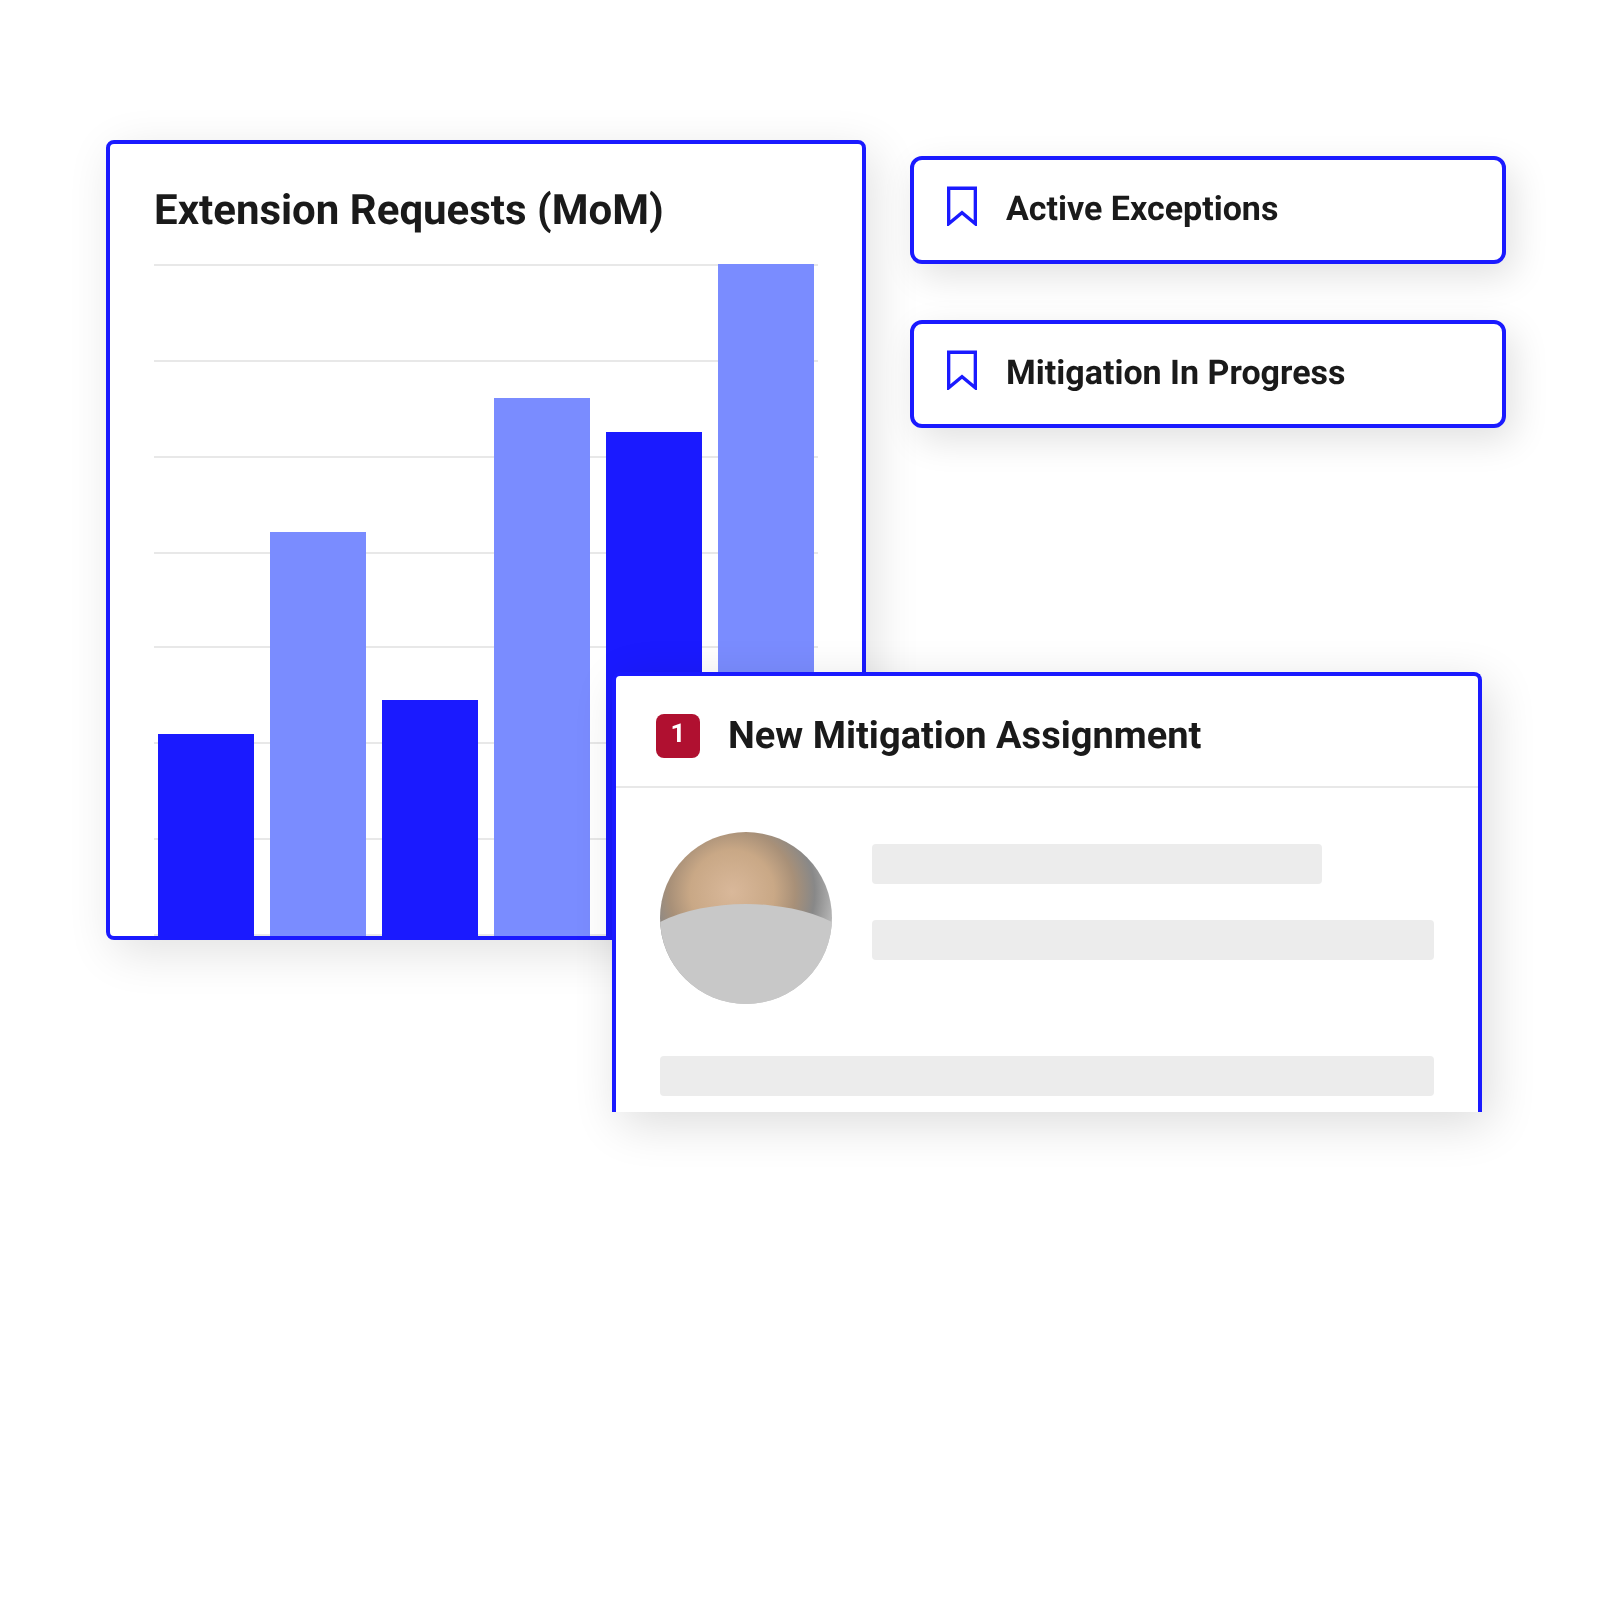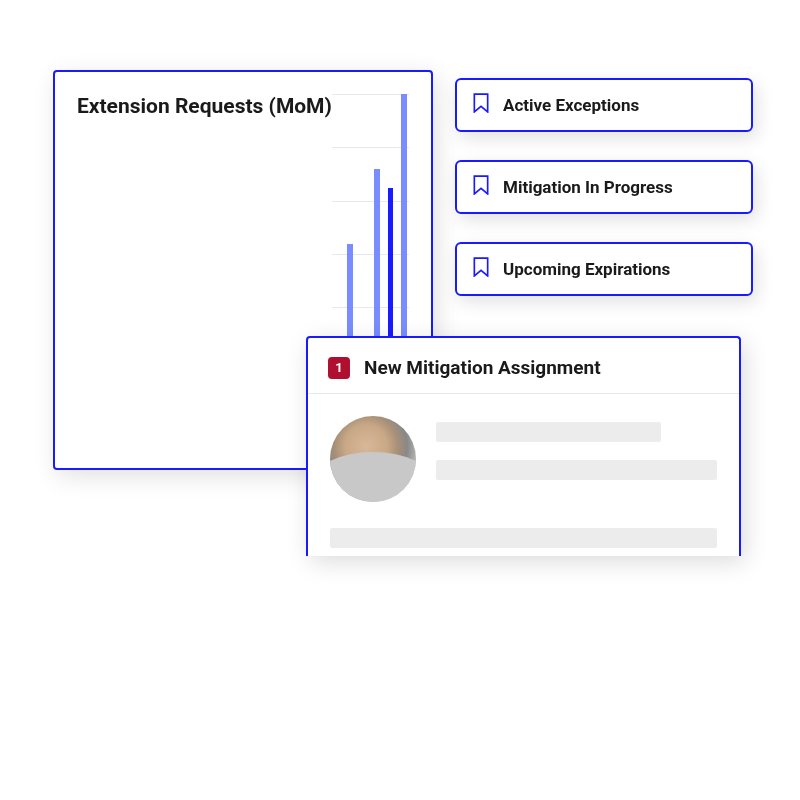--- a/index.html
+++ b/index.html
@@ -25,21 +25,21 @@
       top: 70px;
       left: 53px;
       width: 380px;
       height: 400px;
       background: #fff;
       border: 2px solid #1a1aff;
       border-radius: 4px;
       box-shadow: 4px 6px 24px rgba(0,0,0,0.12);
       padding: 22px 22px 0 22px;
       display: flex;
-      flex-direction: row;
+      flex-direction: column;
     }
     .chart-title {
       font-size: 21px;
       font-weight: 700;
       color: #1a1a1a;
       margin-bottom: 14px;
     }
     .chart-area {
       position: relative;
       flex: 1;
@@ -216,26 +216,20 @@
             <path d="M1 1 H13 V17 L7 12 L1 17 Z"></path>
           </svg></span>
         <span class="pill-label">Active Exceptions</span>
       </div>
       <div class="pill">
         <span><svg class="pill-icon" viewBox="0 0 14 18" fill="none" stroke="#1a1aff" stroke-width="1.5">
             <path d="M1 1 H13 V17 L7 12 L1 17 Z"></path>
           </svg></span>
         <span class="pill-label">Mitigation In Progress</span>
       </div>
-      <div class="pill">
-        <span><svg class="pill-icon" viewBox="0 0 14 18" fill="none" stroke="#1a1aff" stroke-width="1.5">
-            <path d="M1 1 H13 V17 L7 12 L1 17 Z"></path>
-          </svg></span>
-        <span class="pill-label">Upcoming Expirations</span>
-      </div>
     </div>
 
   <div class="notif-card">
     <div class="notif-header">
       <div class="notif-badge">1</div>
       <div class="notif-title">New Mitigation Assignment</div>
     </div>
     <div class="notif-body">
       <div class="avatar"></div>
       <div class="notif-lines">

